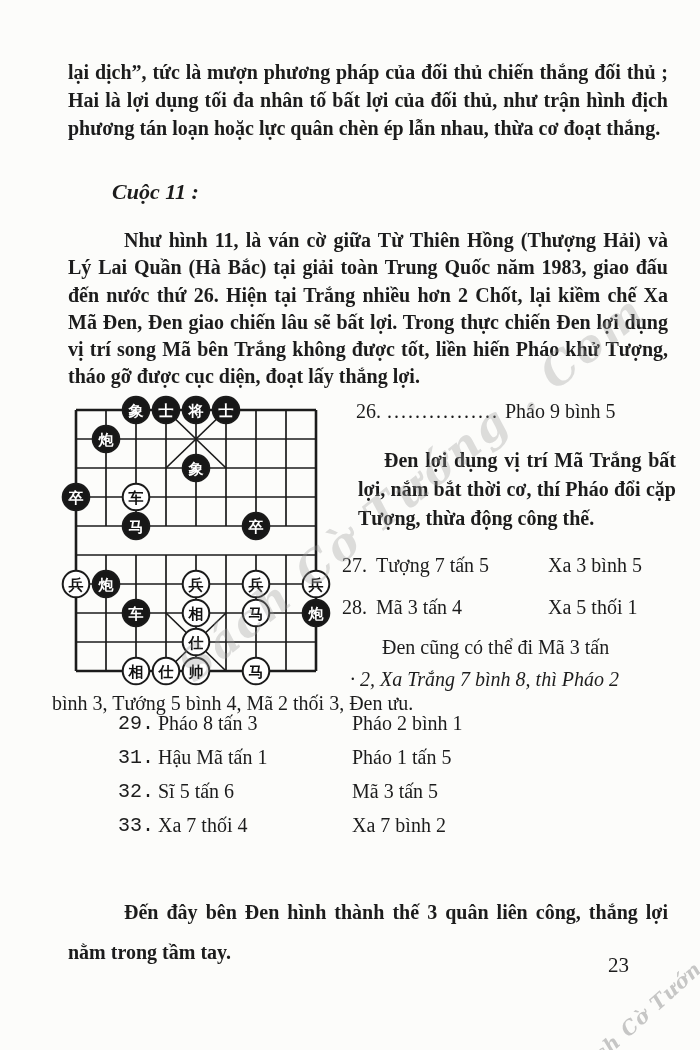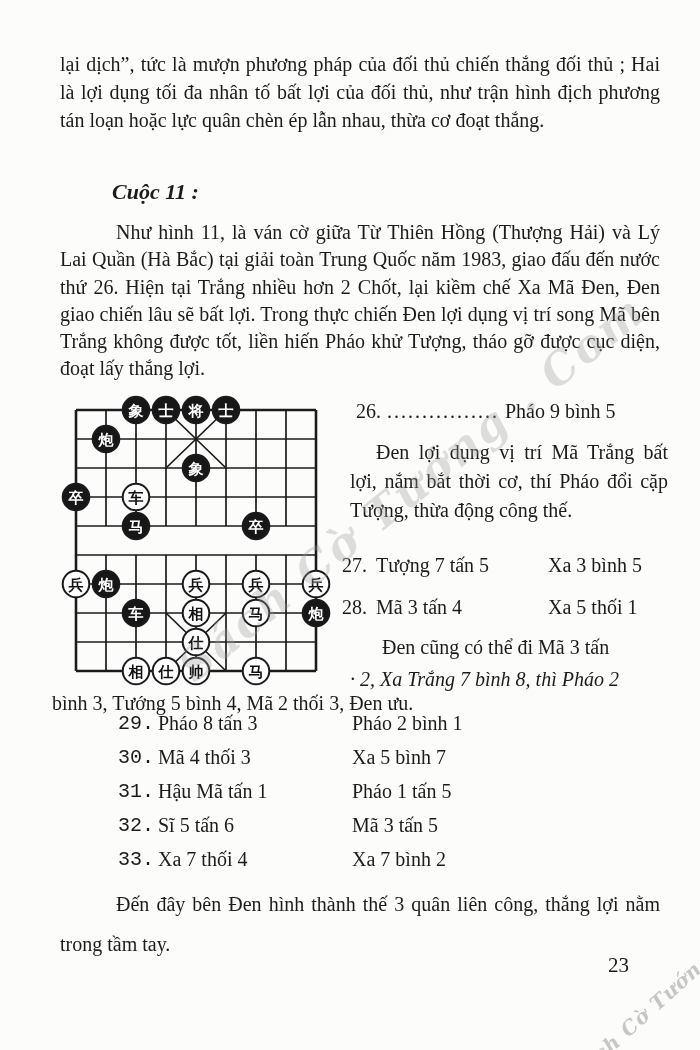--- a/index.html
+++ b/index.html
@@ -4,21 +4,21 @@
 <style>
   html,body{margin:0;padding:0;background:#e8e8e8;}
   .page{
     position:relative;width:700px;height:1050px;margin:0 auto;
     background:#fcfcfa;overflow:hidden;
     font-family:"Liberation Serif","DejaVu Serif",serif;
     color:#1c1c1c;font-size:20px;
   }
   .abs{position:absolute;}
   .just{text-align:justify;}
-  p{margin:8px;}
+  p{margin:16px;font-weight:bold;}
   .p1{top:42px;left:52px;width:600px;line-height:28px;}
   .heading{top:179px;left:112px;font-size:22px;font-weight:bold;font-style:italic;}
   .p2{top:211px;left:52px;width:600px;line-height:27.3px;text-indent:56px;}
   .board-wrap{top:392px;left:56px;width:284px;height:300px;}
   .rightcol{top:398px;left:342px;width:318px;}
   .rc{position:absolute;left:0;width:318px;white-space:nowrap;}
   .m26{top:2px;padding-left:14px;}
   .m26 .dots{letter-spacing:2px;margin:0 6px;}
   .pc1{top:32px;line-height:29px;text-indent:26px;text-align:justify;white-space:normal;}
   .mvrow{display:flex;}
@@ -217,25 +217,20 @@
 
   <div class="abs contline">bình 3, Tướng 5 bình 4, Mã 2 thối 3, Đen ưu.</div>
 
   <div class="abs moves">
     <div class="mrow">
       <span class="mnum">29.</span>
       <span class="mwhite">Pháo 8 tấn 3</span>
       <span class="mblack">Pháo 2 bình 1</span>
     </div>
     <div class="mrow">
-      <span class="mnum">30.</span>
-      <span class="mwhite">Mã 4 thối 3</span>
-      <span class="mblack">Xa 5 bình 7</span>
-    </div>
-    <div class="mrow">
       <span class="mnum">31.</span>
       <span class="mwhite">Hậu Mã tấn 1</span>
       <span class="mblack">Pháo 1 tấn 5</span>
     </div>
     <div class="mrow">
       <span class="mnum">32.</span>
       <span class="mwhite">Sĩ 5 tấn 6</span>
       <span class="mblack">Mã 3 tấn 5</span>
     </div>
     <div class="mrow">

